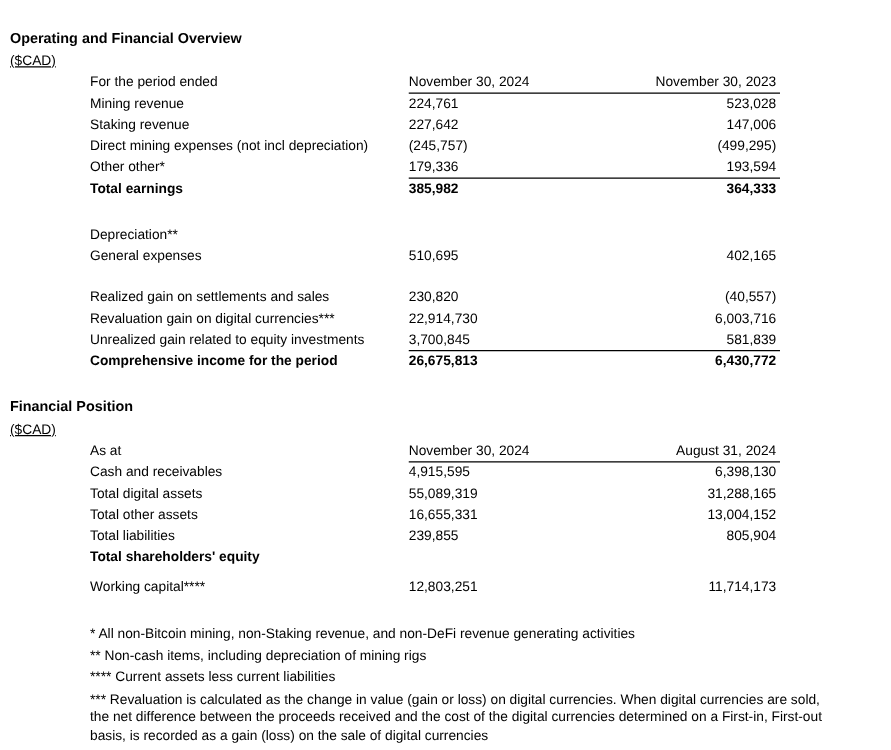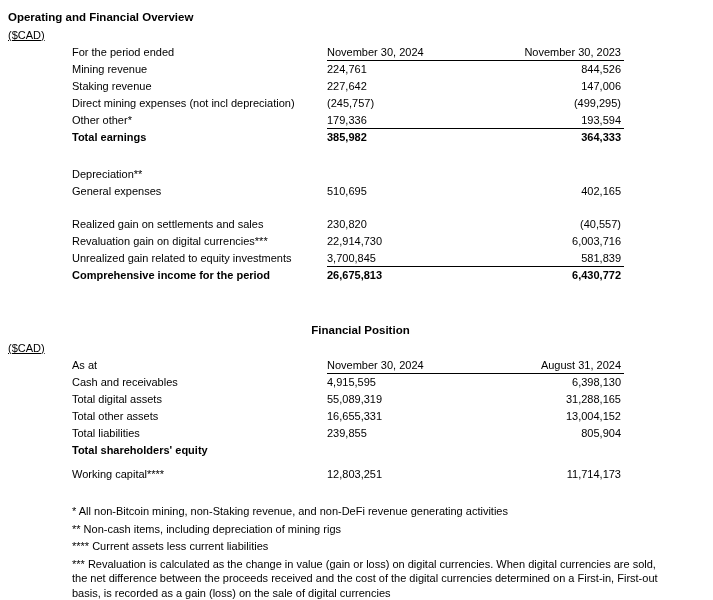--- a/index.html
+++ b/index.html
@@ -2,23 +2,23 @@
 <html><head>
 <meta charset="utf-8">
 <style>
   * { margin:0; padding:0; box-sizing:border-box; }
   html,body { background:#ffffff; }
   body {
     width:713px; height:600px;
     font-family:"Liberation Sans", sans-serif;
     font-size:11px; color:#000000;
   }
-  .doc { position:relative; width:713px; height:600px; padding-top:8px; overflow:hidden; background:#fff; }
+  .doc { position:relative; width:713px; height:600px; padding-top:22px; overflow:hidden; background:#fff; }
   .section-title { height:19px; line-height:19px; padding-left:8px; font-weight:700; font-size:11.5px; }
-  .section-title.second { margin-top:37px;text-align:center; }
+  .section-title.second { margin-top:19px; }
   .cur { height:17px; line-height:17px; padding-left:8px;text-decoration:underline; }
   .fin-table { width:624px; }
   .row { display:flex; height:17px; }
   .cell { line-height:17px; white-space:nowrap; overflow:visible; }
   .label { width:327px; padding-left:72px; }
   .vals { display:flex; width:297px; height:17px; }
   .vals.rule { border-bottom:1px solid #000; }
   .v1 { width:146px; text-align:left; }
   .v2 { width:151px; text-align:right; padding-right:3px; }
   .bold { font-weight:700; }
@@ -43,21 +43,21 @@
       <div class="vals rule">
         <div class="cell v1">November 30, 2024</div>
         <div class="cell v2">November 30, 2023</div>
       </div>
     </div>
 
     <div class="row">
       <div class="cell label">Mining revenue</div>
       <div class="vals">
         <div class="cell v1">224,761</div>
-        <div class="cell v2">844,526</div>
+        <div class="cell v2">523,028</div>
       </div>
     </div>
 
     <div class="row">
       <div class="cell label">Staking revenue</div>
       <div class="vals">
         <div class="cell v1">227,642</div>
         <div class="cell v2">147,006</div>
       </div>
     </div>

